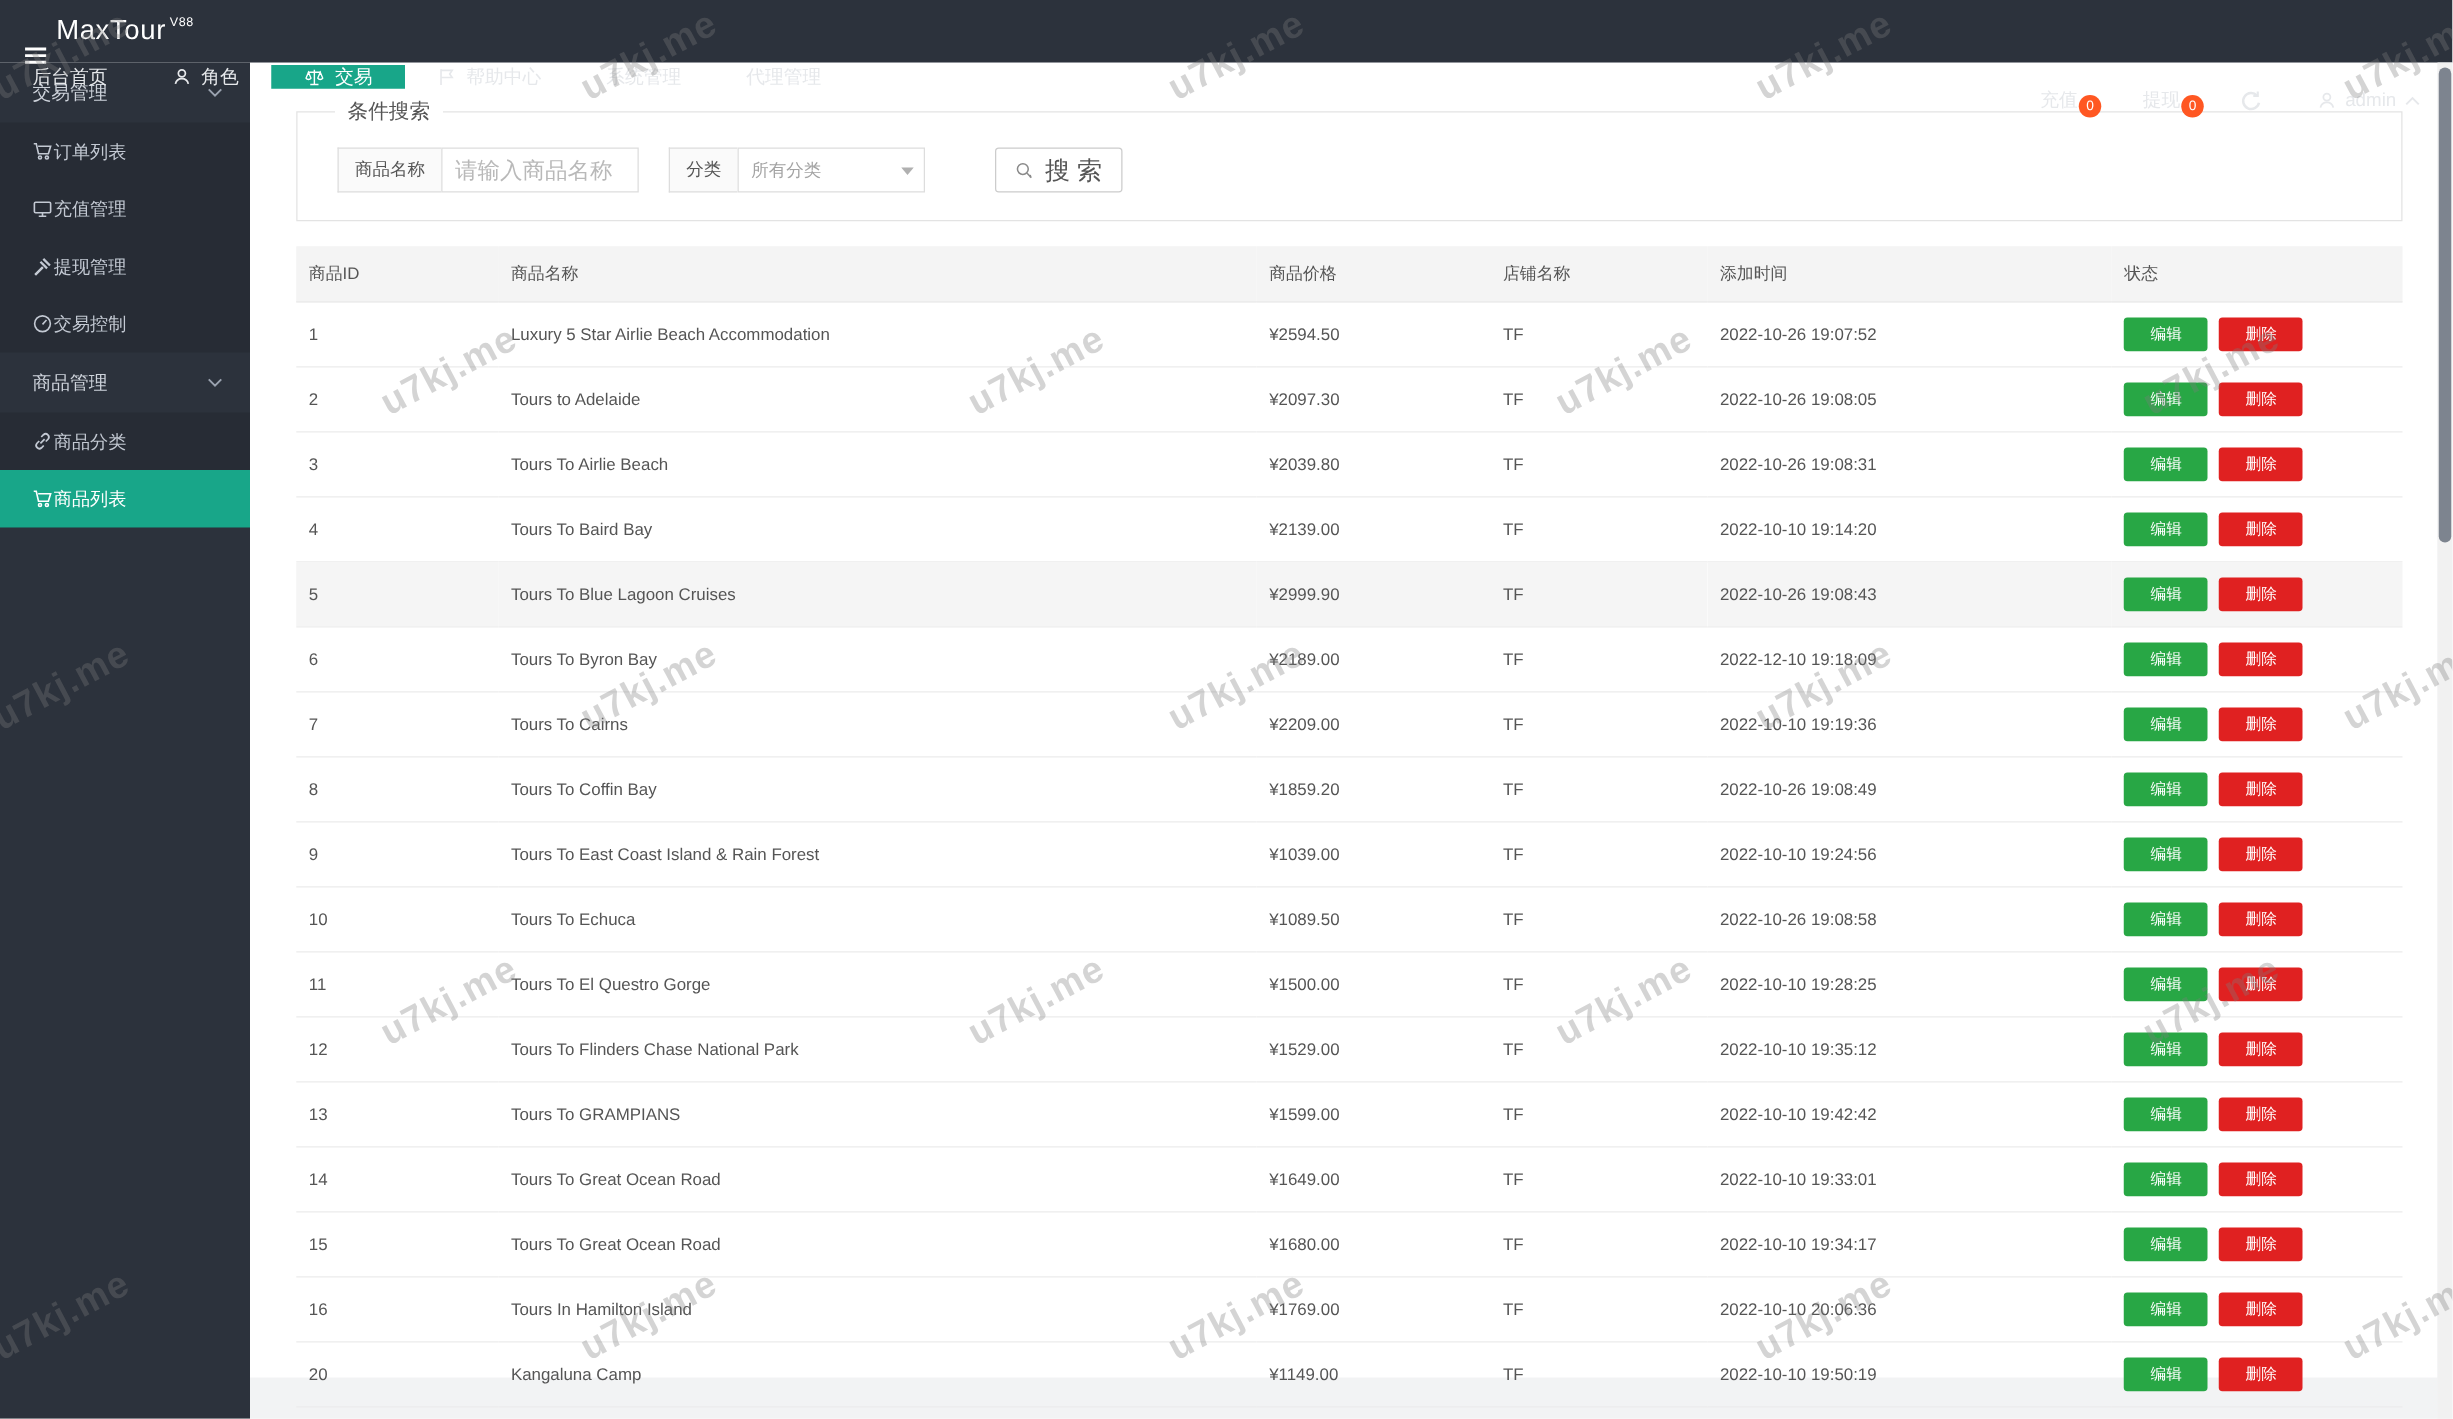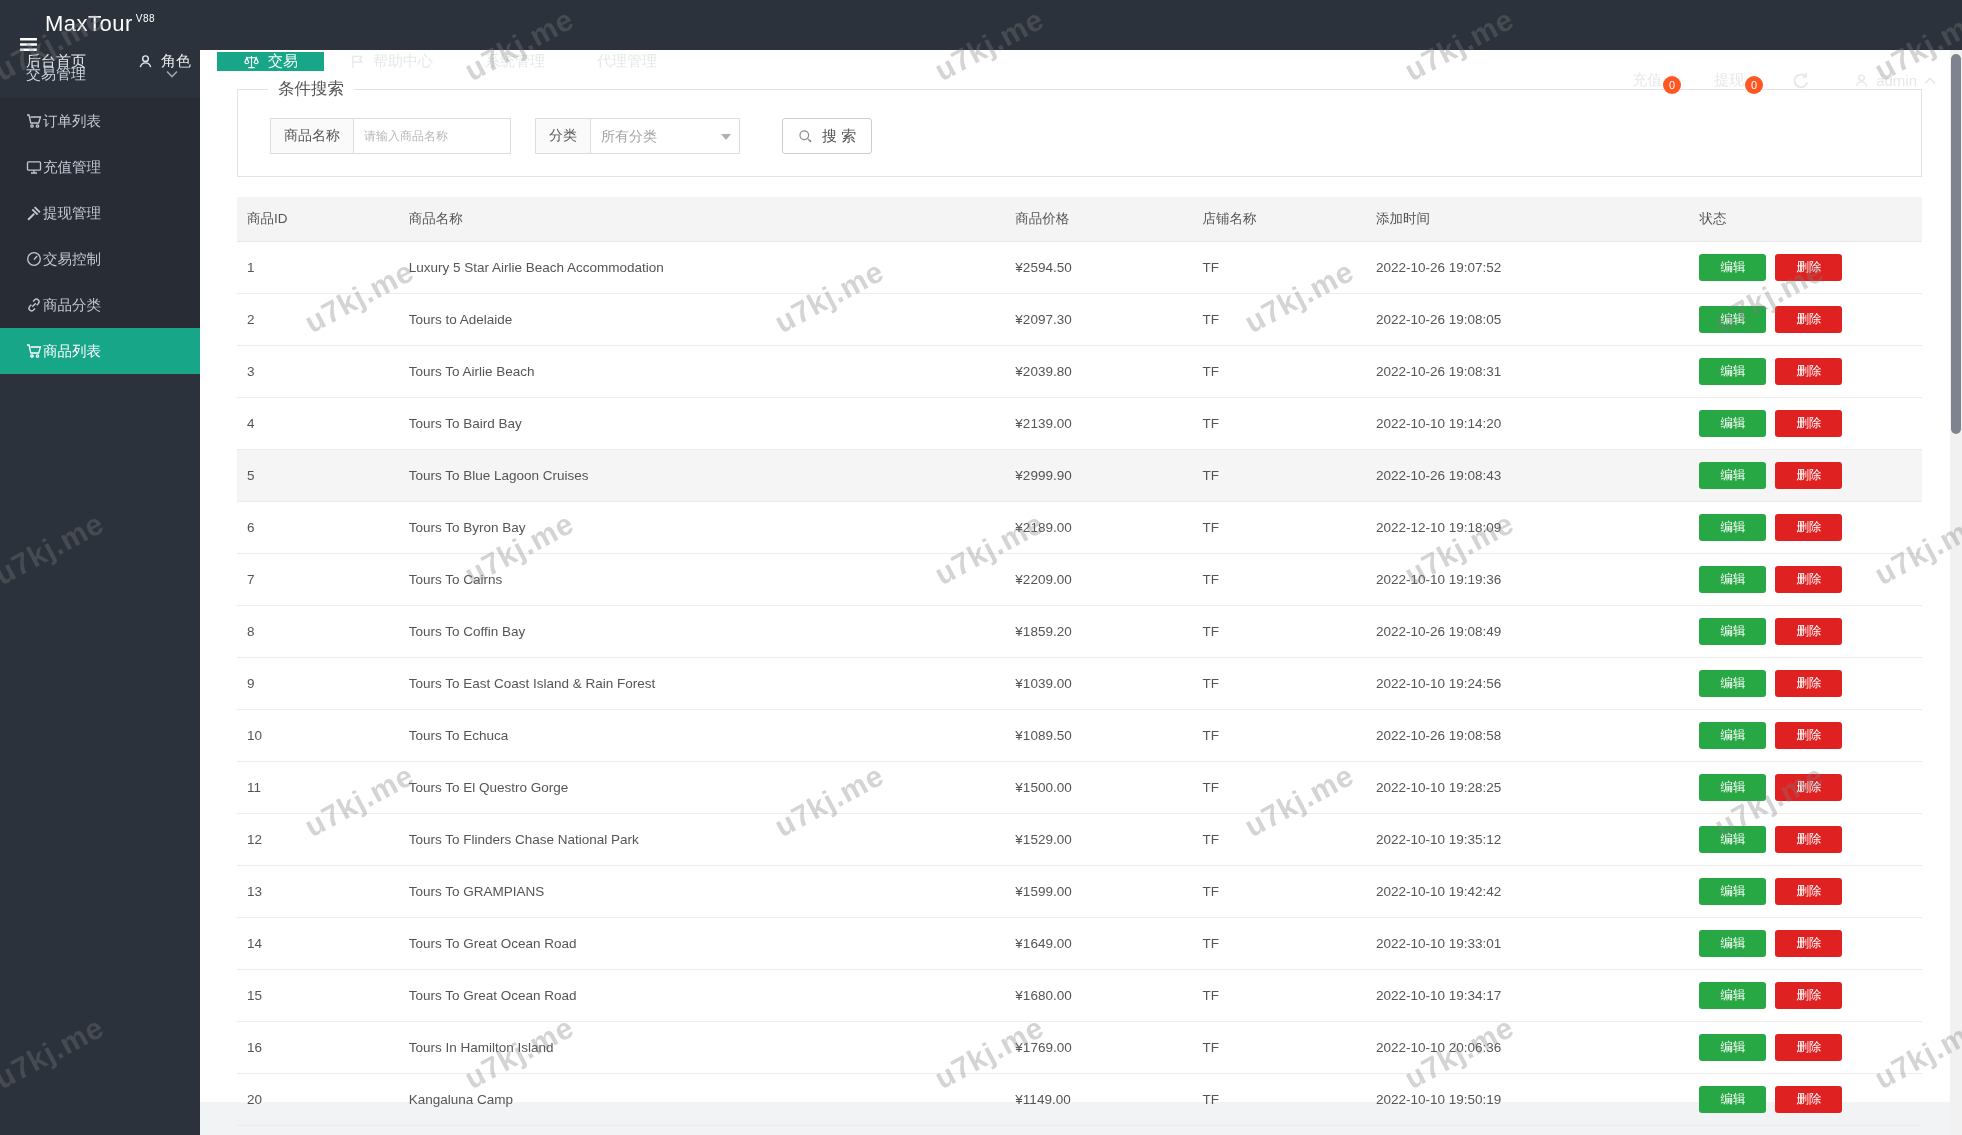--- a/index.html
+++ b/index.html
@@ -43,29 +43,29 @@
   .menu-item.active { background:var(--accent); color:#fff; }
   .menu-item .mi { flex:0 0 auto; display:flex; }
   
   .main { position:absolute; left:200px; top:50px; width:1750px; height:1052px; background:#fff; z-index:5; }
   fieldset.search-box { border:1px solid #e3e3e3; margin:28px 28px 0 37px; padding:12px 20px 22px; }
   fieldset.search-box legend { font-size:16.5px; color:#555; padding:0 10px; margin-left:10px; }
   .search-row { display:flex; align-items:center; gap:24px; padding-left:12px; margin-top:6px; }
   .input-group { display:flex; height:36px; }
   .addon { background:#fafafa; border:1px solid #ddd; border-right:none; padding:0 13px; display:flex;
     align-items:center; font-size:14px; color:#555; white-space:nowrap; }
-  input.text { border:1px solid #ddd; width:158px; padding:0 10px; font-size:12px; color:#333; outline:none; }
+  input.text { border:1px solid #ddd; width:158px; padding:0 10px; font-size:18px; color:#333; outline:none; }
   input.text::placeholder { color:#b9b9b9; }
   .select-wrap { position:relative; display:inline-flex; }
   select.cat { appearance:none; -webkit-appearance:none; border:1px solid #ddd; height:36px; width:150px;
     padding:0 26px 0 10px; font-size:14px; color:#a3a3a3; background:#fff; outline:none; }
   .caret { position:absolute; right:9px; top:50%; margin-top:-2px; width:0; height:0; pointer-events:none;
     border-left:5px solid transparent; border-right:5px solid transparent; border-top:6px solid #b0b0b0; }
   .search-btn { height:36px; border:1px solid #ccc; background:#fff; border-radius:3px; padding:0 15px;
-    display:flex; align-items:center; gap:9px; font-size:15px; color:#555; cursor:pointer; margin-left:18px; }
+    display:flex; align-items:center; gap:9px; font-size:20px; color:#555; cursor:pointer; margin-left:32px; }
   
   .table-wrap { margin:20px 28px 0 37px; }
   table.grid { width:100%; border-collapse:collapse; font-size:13.5px; color:#555; table-layout:fixed; }
   table.grid thead th { background:#f4f4f4; text-align:left; font-weight:normal; color:#555;
     padding:13px 10px; border-bottom:1px solid #e9e9e9; }
   table.grid tbody td { padding:12px 10px; border-bottom:1px solid #ececec; overflow:hidden;
     white-space:nowrap; text-overflow:ellipsis; }
   table.grid tr.hl td { background:#f5f5f5; }
   .btn-edit,.btn-delete { border:none; border-radius:3px; color:#fff; font-size:12.5px; padding:5px 21px;
     cursor:pointer; margin-right:9px; font-family:inherit; }
@@ -205,20 +205,28 @@
     </div>
     <div class="menu-item">
       <span class="mi">
           <svg viewBox="0 0 16 16" width="16" height="16" fill="none" stroke="currentColor" stroke-width="1.3">
             <circle cx="8" cy="8" r="6.3"></circle>
             <path d="M8 8.5 11.2 5"></path>
           </svg>
         </span>
       <span>交易控制</span>
     </div>
+  </div>
+  <div class="menu-group-header">
+    <span>商品管理</span>
+    <span>
+        <svg viewBox="0 0 12 8" width="12" height="8">
+          <path d="M1 1.5 6 6.5l5-5" fill="none" stroke="#9aa2af" stroke-width="1.6"></path>
+        </svg>
+      </span>
   </div>
   <div class="submenu">
     <div class="menu-item">
       <span class="mi">
           <svg viewBox="0 0 16 16" width="16" height="16" fill="none" stroke="currentColor" stroke-width="1.4">
             <path d="M6.3 9.7 9.7 6.3"></path>
             <path d="M7 4.6 8.8 2.8a2.55 2.55 0 0 1 3.6 3.6L10.6 8.2"></path>
             <path d="M9 11.4 7.2 13.2a2.55 2.55 0 0 1-3.6-3.6L5.4 7.8"></path>
           </svg>
         </span>

